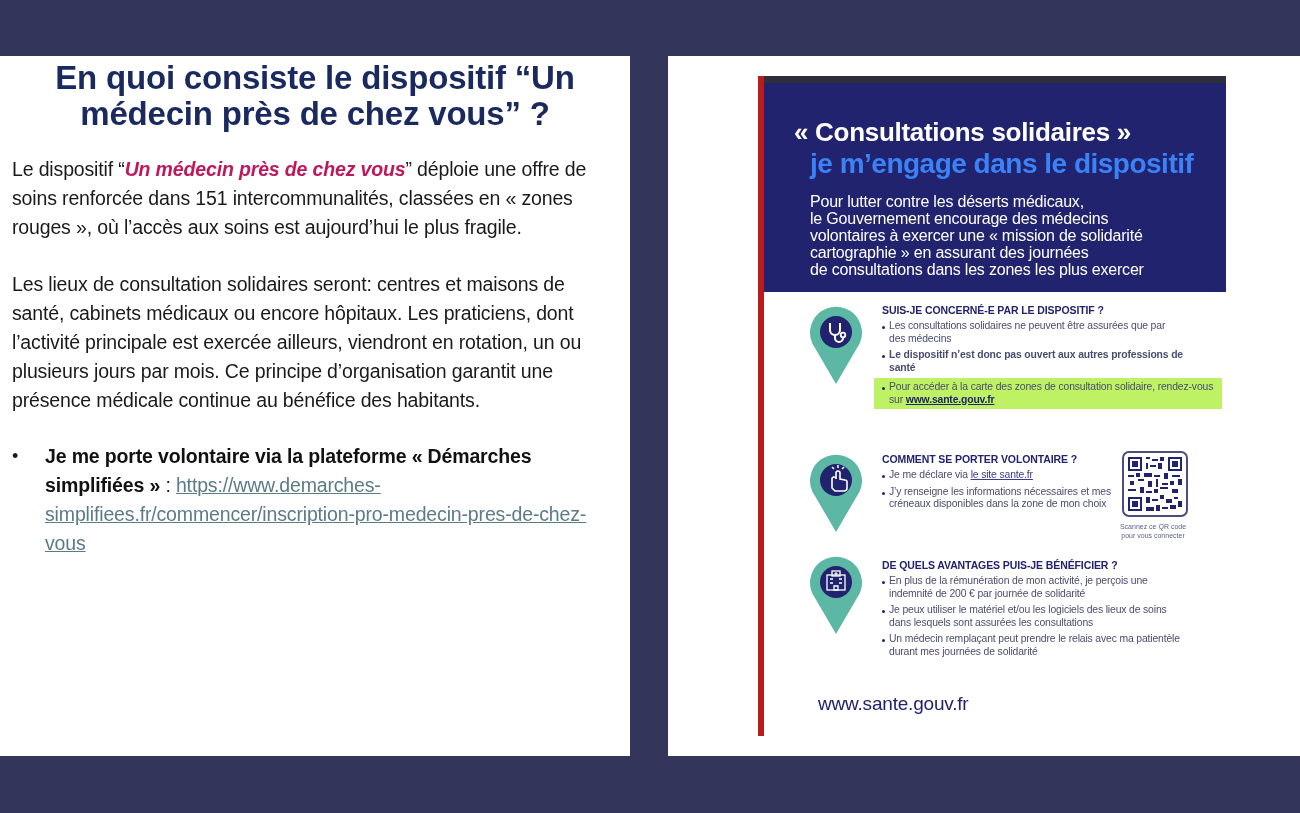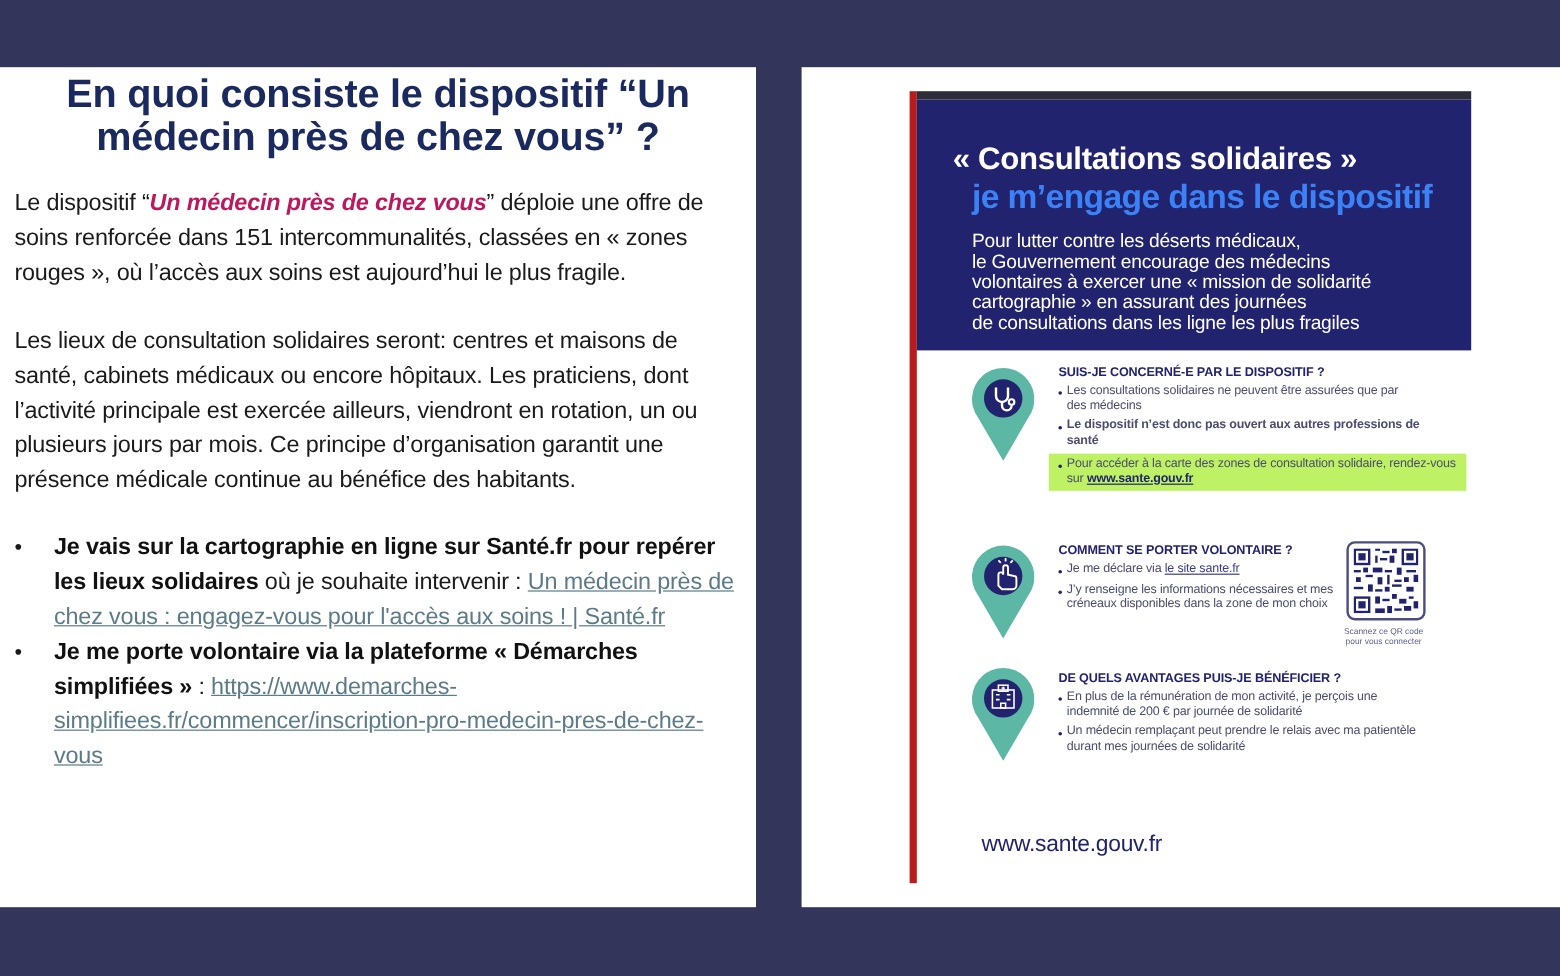--- a/index.html
+++ b/index.html
@@ -131,41 +131,38 @@
 <div class="panel-left">
   <h1 class="left-title">En quoi consiste le dispositif “Un médecin près de chez vous” ?</h1>
 
   <p class="left-para p1">
     <span>Le dispositif “</span><span class="bold-italic">Un médecin près de chez vous</span><span>” déploie une offre de soins renforcée dans 151 intercommunalités, classées en « zones rouges », où l’accès aux soins est aujourd’hui le plus fragile.</span>
   </p>
 
   <p class="left-para p2">Les lieux de consultation solidaires seront: centres et maisons de santé, cabinets médicaux ou encore hôpitaux. Les praticiens, dont l’activité principale est exercée ailleurs, viendront en rotation, un ou plusieurs jours par mois. Ce principe d’organisation garantit une présence médicale continue au bénéfice des habitants.</p>
 
   <ul class="bullets">
-    <li>
-      <span class="bold">Je vais sur la cartographie en ligne sur Santé.fr pour repérer les lieux solidaires</span><span> où je souhaite intervenir : </span><a class="link">Un médecin près de chez vous : engagez-vous pour l'accès aux soins ! | Santé.fr</a>
-    </li>
     <li>
       <span class="bold">Je me porte volontaire via la plateforme « Démarches simplifiées »</span><span> : </span><a class="link">https://www.demarches-simplifiees.fr/commencer/inscription-pro-medecin-pres-de-chez-vous</a>
     </li>
   </ul>
 </div>
 
 <div class="panel-right">
   <div class="poster">
     <div class="poster-top-bar"></div>
     <div class="poster-header">
       <div class="ph-title1">« Consultations solidaires »</div>
       <div class="ph-title2">je m’engage dans le dispositif</div>
       <div class="ph-text">
         <div>Pour lutter contre les déserts médicaux,</div>
         <div>le Gouvernement encourage des médecins</div>
         <div>volontaires à exercer une « mission de solidarité</div>
         <div>cartographie » en assurant des journées</div>
-        <div>de consultations dans les ligne les plus fragiles</div>
+        <div>de consultations dans les zones les plus exercer</div>
       </div>
     </div>
 
     <div class="section" style="top:228px;">
       <svg class="pin" style="top:2px;" viewBox="0 0 52 78">
         <path d="M26 78 L5 42 A26 26 0 1 1 47 42 Z" fill="#5cb8a4"></path>
         <circle cx="26" cy="26" r="16" fill="#22236e"></circle>
         <path d="M20 17 v7 a5 5 0 0 0 10 0 v-7" fill="none" stroke="#fff" stroke-width="2"></path>
         <path d="M25 29 v3 a4 4 0 0 0 8 0 v-1" fill="none" stroke="#fff" stroke-width="2"></path>
         <circle cx="33" cy="29" r="2.3" fill="none" stroke="#fff" stroke-width="1.8"></circle>
@@ -255,19 +252,20 @@
         <g fill="none" stroke="#fff" stroke-width="1.3">
           <rect x="17" y="19" width="18" height="15"></rect>
           <rect x="22" y="15" width="8" height="5"></rect>
           <path d="M20 23 h3 M20 27 h3 M29 23 h3 M29 27 h3 M24 30 h4 v4 h-4 z"></path>
         </g>
         <path d="M26 16 v3 M24.5 17.5 h3" stroke="#fff" stroke-width="1"></path>
       </svg>
       <div class="sec-content" style="top:3px;">
         <div class="sec-title">DE QUELS AVANTAGES PUIS-JE BÉNÉFICIER ?</div>
         <div class="sec-item" style="width:305px;">En plus de la rémunération de mon activité, je perçois une indemnité de 200 € par journée de solidarité</div>
+        <div class="sec-item" style="width:305px; margin-top:4px;">Je peux utiliser le matériel et/ou les logiciels des lieux de soins dans lesquels sont assurées les consultations</div>
         <div class="sec-item" style="width:305px; margin-top:4px;">Un médecin remplaçant peut prendre le relais avec ma patientèle durant mes journées de solidarité</div>
       </div>
     </div>
 
     <div class="poster-footer">www.sante.gouv.fr</div>
   </div>
 </div>
 
 </body></html>

